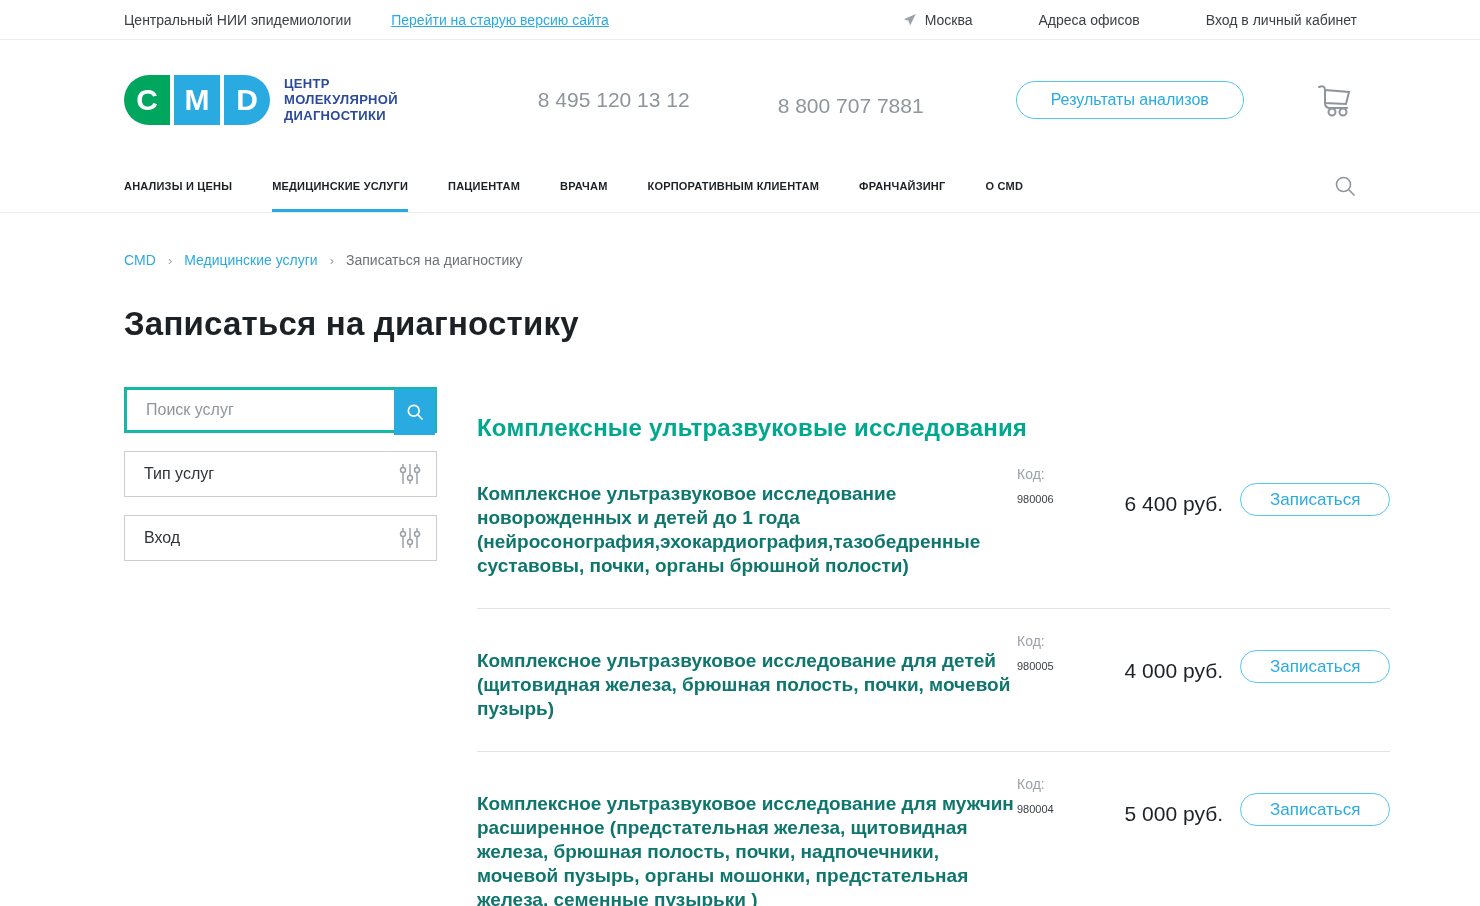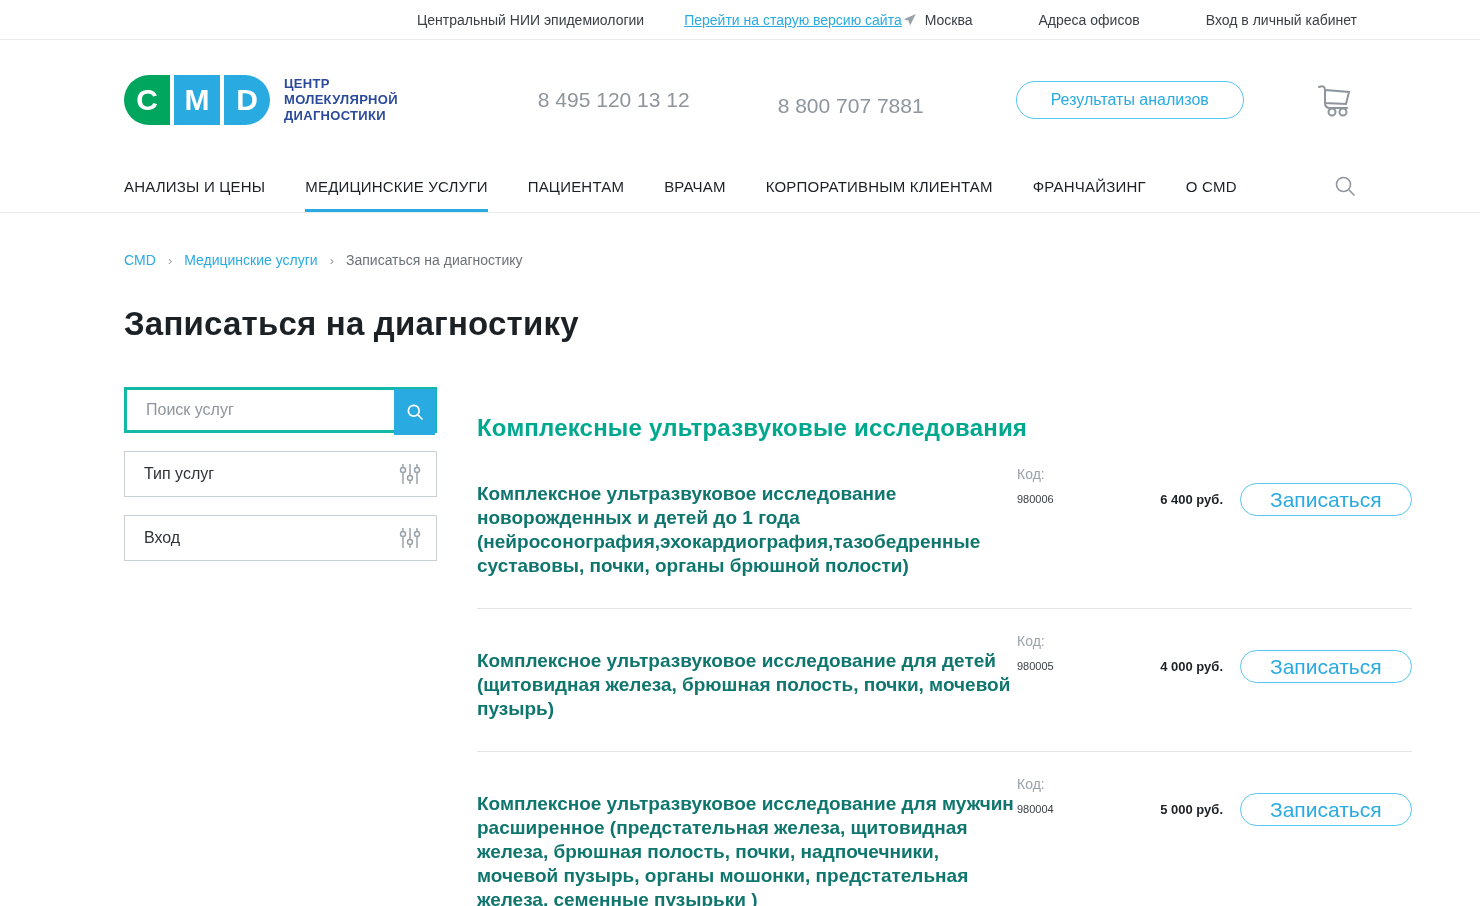--- a/index.html
+++ b/index.html
@@ -2,21 +2,21 @@
 <html lang="ru"><head>
 <meta charset="utf-8">
 <style>
   * { margin:0; padding:0; box-sizing:border-box; }
   html,body { background:#ffffff; font-family:"Liberation Sans","DejaVu Sans",sans-serif; color:#22272b; }
   body { width:1480px; height:906px; overflow:hidden; }
   .container { padding-left:124px; padding-right:123px; }
 
   
   .top-bar { height:40px; border-bottom:1px solid #e9ebed; }
-  .top-bar-inner { display:flex; align-items:center; justify-content:flex-end; height:100%; font-size:14px; color:#3a4046; }
+  .top-bar-inner { display:flex; align-items:center; justify-content:space-between; height:100%; font-size:14px; color:#3a4046; }
   .top-left { display:flex; align-items:center; gap:40px; }
   .old-version { color:#29abe2; text-decoration:underline; cursor:pointer; }
   .top-right { display:flex; align-items:center; gap:66px; }
   .city { display:flex; align-items:center; gap:8px; cursor:pointer; }
   .top-link { cursor:pointer; }
 
   
   .header { height:120px; }
   .header-inner { display:flex; align-items:center; height:100%; }
   .logo { display:flex; align-items:center; cursor:pointer; }
@@ -28,21 +28,21 @@
   .logo-text { margin-left:14px; color:#2b4a9b; font-weight:bold; font-size:13px; line-height:16px; letter-spacing:.3px; }
   .phone { color:#8e959c; font-size:21px; white-space:nowrap; cursor:pointer; }
   .phone-1 { margin-left:140px; }
   .phone-2 { margin-left:88px;margin-top:12px; }
   .results-btn { margin-left:92px; height:38px; padding:0 34px; border:1px solid #56c5ef; border-radius:19px; background:#fff; color:#29abe2; font-size:16px; font-family:inherit; cursor:pointer; }
   .cart { margin-left:auto; cursor:pointer; display:flex; align-items:center; }
 
   
   .nav { height:53px; border-bottom:1px solid #e9ebed; }
   .nav-inner { display:flex; align-items:center; height:100%; position:relative; }
-  .nav-item { position:relative; height:100%; display:flex; align-items:center; margin-right:40px; font-size:15px; font-weight:normal; letter-spacing:.2px; color:#1c2126; cursor:pointer; white-space:nowrap; }
+  .nav-item { position:relative; height:100%; display:flex; align-items:center; margin-right:40px; font-size:11px; font-weight:bold; letter-spacing:.2px; color:#1c2126; cursor:pointer; white-space:nowrap; }
   .nav-item.active::after { content:""; position:absolute; left:0; right:0; bottom:0; height:3px; background:#29abe2; }
   .nav-search { margin-left:auto; margin-right:0; cursor:pointer; display:flex; align-items:center; }
 
   
   .breadcrumb { margin-top:39px; display:flex; align-items:center; gap:12px; font-size:14px; }
   .crumb-link { color:#29abe2; cursor:pointer; }
   .crumb-sep { color:#9aa2a9; font-size:13px; }
   .crumb-current { color:#6b7278; }
 
   
@@ -61,22 +61,22 @@
   .main { flex:1; margin-left:40px; }
   .section-title { color:#00a88e; font-size:24px; font-weight:bold; letter-spacing:.2px;margin-top:27px; }
 
   .service-row { display:flex; align-items:flex-start; padding:24px 0 30px; }
   .service-row + .service-row { border-top:1px solid #e2e4e6; }
   .service-title { width:540px; flex:none; margin-top:16px; font-size:19px; line-height:24px; font-weight:bold; color:#0f766e; }
   .service-meta { margin-left:auto; display:flex; align-items:flex-start; }
   .code-col { width:78px; flex:none; }
   .code-label { font-size:14px; color:#9aa2a9; }
   .code-value { margin-top:11px; font-size:11px; color:#3a4046; }
-  .price { width:128px; margin-top:26px; text-align:right; font-size:13px; font-weight:bold; color:#1c2126; white-space:nowrap; }
-  .book-btn { margin-left:17px; margin-top:17px; height:33px; padding:0 29px; border:1px solid #56c5ef; border-radius:17px; background:#fff; color:#29abe2; font-size:21px; font-family:inherit; cursor:pointer; white-space:nowrap; }
+  .price { width:128px; margin-top:26px; text-align:right; font-size:21px; font-weight:normal; color:#1c2126; white-space:nowrap; }
+  .book-btn { margin-left:17px; margin-top:17px; height:33px; padding:0 29px; border:1px solid #56c5ef; border-radius:17px; background:#fff; color:#29abe2; font-size:17px; font-family:inherit; cursor:pointer; white-space:nowrap; }
 
   svg { display:block; }
 </style>
 </head>
 <body>
 
 <div class="top-bar">
   <div class="container top-bar-inner">
     <div class="top-left">
       <span>Центральный НИИ эпидемиологии</span>

